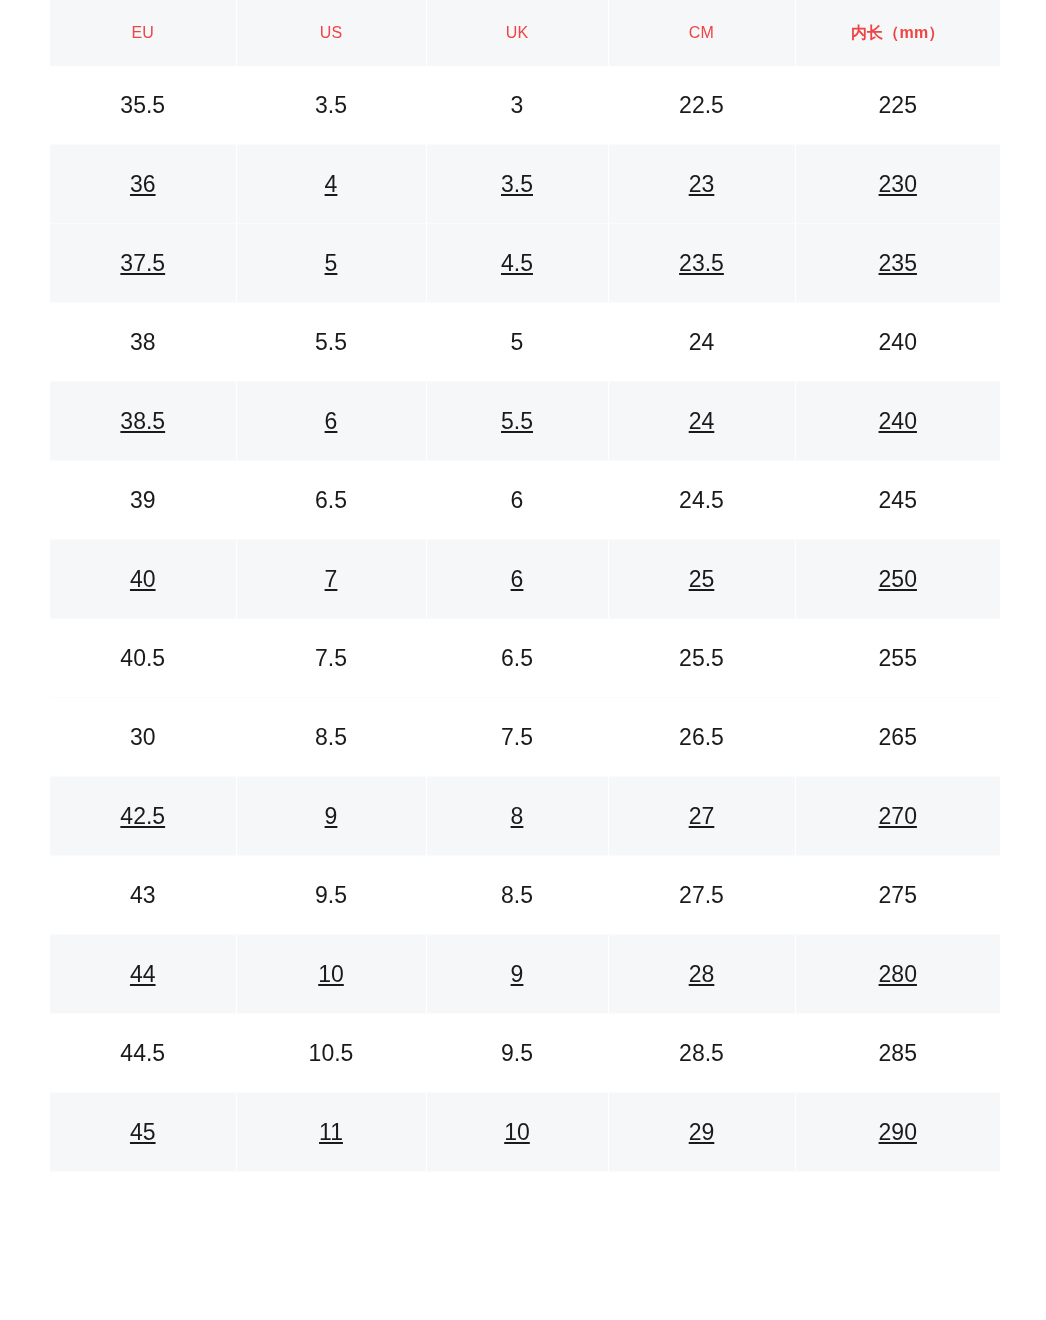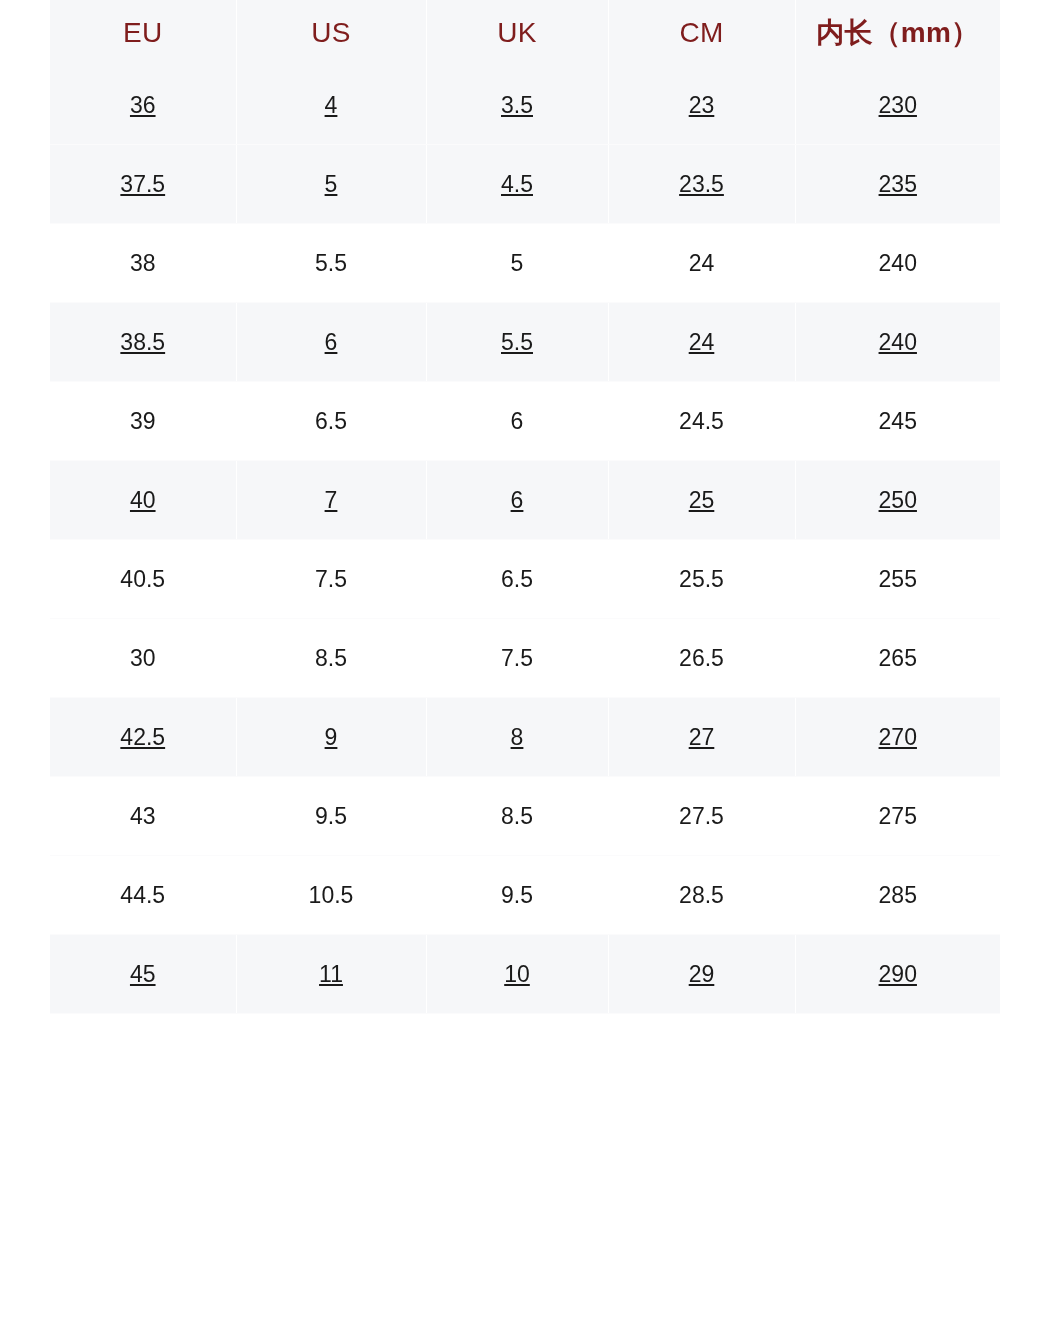--- a/index.html
+++ b/index.html
@@ -33,22 +33,22 @@
   
   .col-eu  { width: 186px; }
   .col-us  { width: 190px; }
   .col-uk  { width: 182px; }
   .col-cm  { width: 187px; }
   .col-in  { width: 205px; }
 
   .size-table thead th {
     height: 66px;
     background: #f6f7f9;
-    color: #7f1d1d;
-    font-size: 28px;
+    color: #ef4444;
+    font-size: 16px;
     font-weight: 400;
     text-align: center;
     vertical-align: middle;
     padding: 0;
     border-right: 1px solid #ffffff;
     letter-spacing: 0.2px;
   }
   .size-table thead th:last-child {
     border-right: none;
     font-weight: bold;
@@ -92,20 +92,27 @@
     <thead>
       <tr>
         <th>EU</th>
         <th>US</th>
         <th>UK</th>
         <th>CM</th>
         <th>内长（mm）</th>
       </tr>
     </thead>
     <tbody id="table-body">
+        <tr class="row-plain">
+          <td>35.5</td>
+          <td>3.5</td>
+          <td>3</td>
+          <td>22.5</td>
+          <td>225</td>
+        </tr>
         <tr class="row-striped">
           <td>36</td>
           <td>4</td>
           <td>3.5</td>
           <td>23</td>
           <td>230</td>
         </tr>
         <tr class="row-striped">
           <td>37.5</td>
           <td>5</td>
@@ -162,20 +169,27 @@
           <td>27</td>
           <td>270</td>
         </tr>
         <tr class="row-plain">
           <td>43</td>
           <td>9.5</td>
           <td>8.5</td>
           <td>27.5</td>
           <td>275</td>
         </tr>
+        <tr class="row-striped">
+          <td>44</td>
+          <td>10</td>
+          <td>9</td>
+          <td>28</td>
+          <td>280</td>
+        </tr>
         <tr class="row-plain">
           <td>44.5</td>
           <td>10.5</td>
           <td>9.5</td>
           <td>28.5</td>
           <td>285</td>
         </tr>
         <tr class="row-striped">
           <td>45</td>
           <td>11</td>

